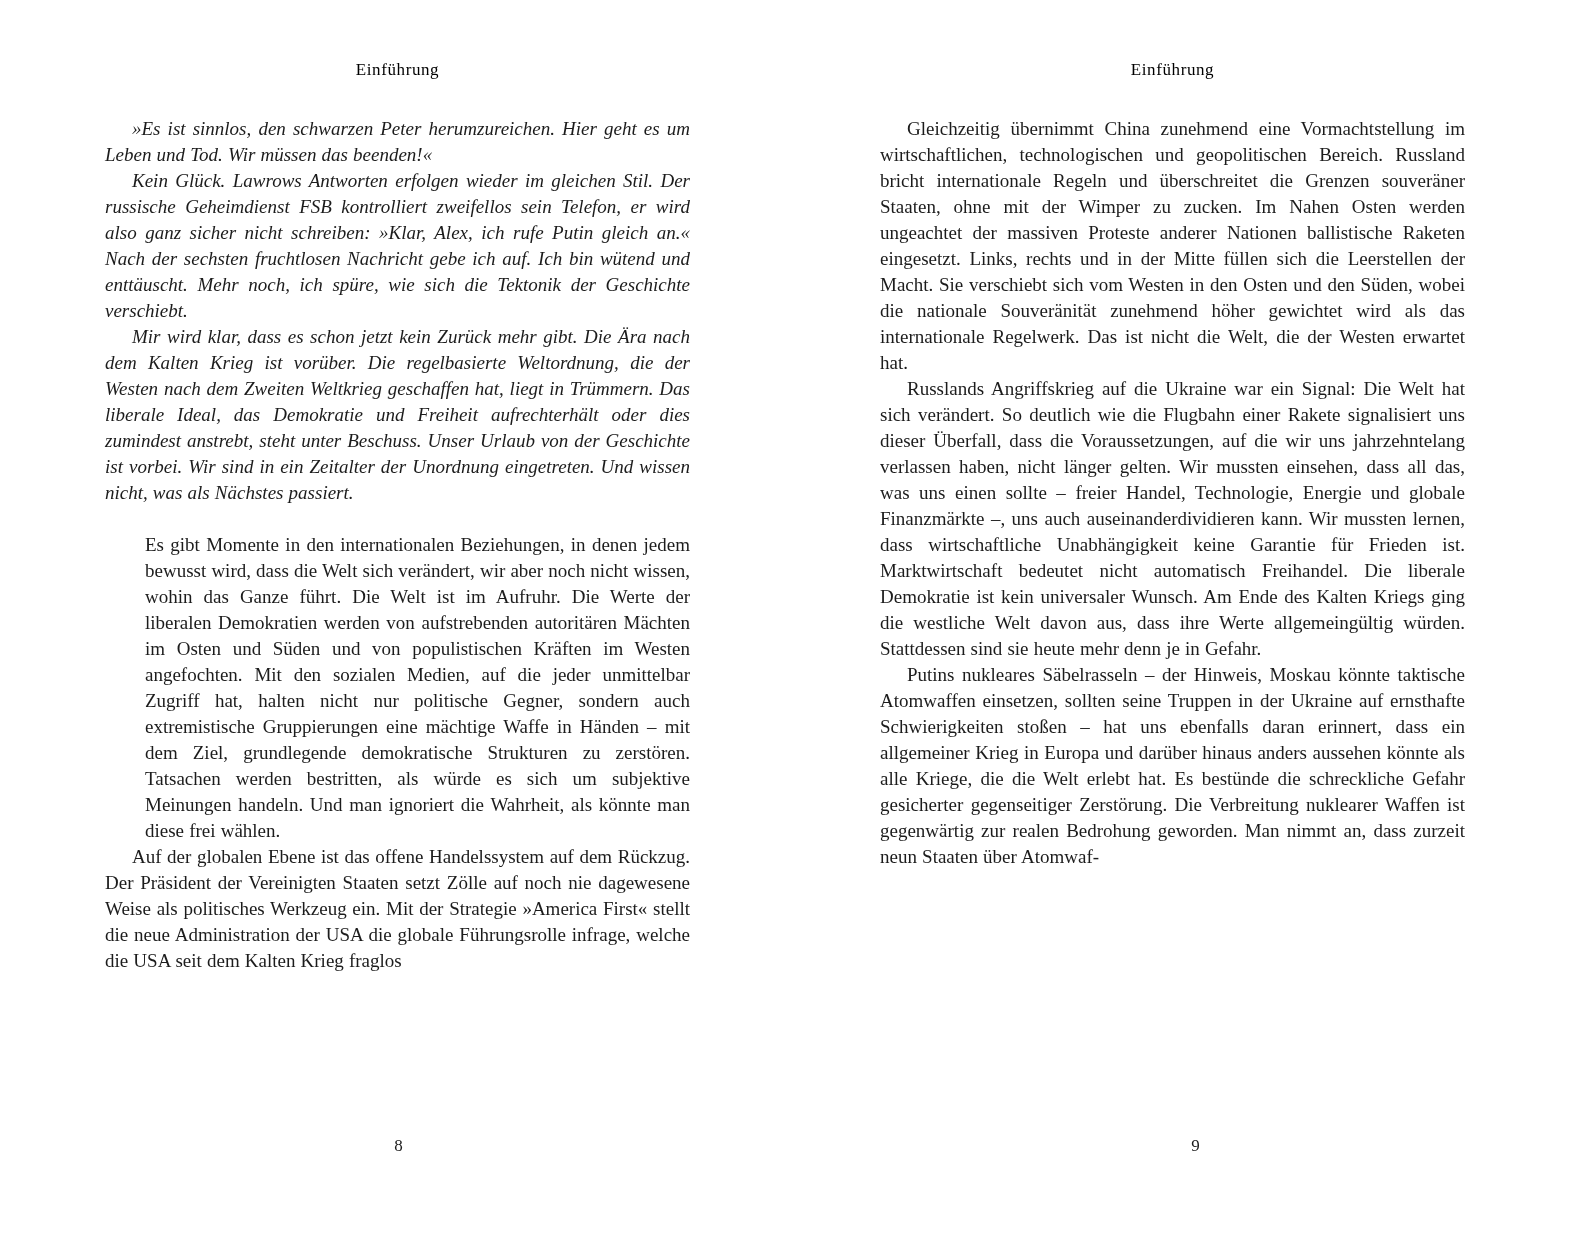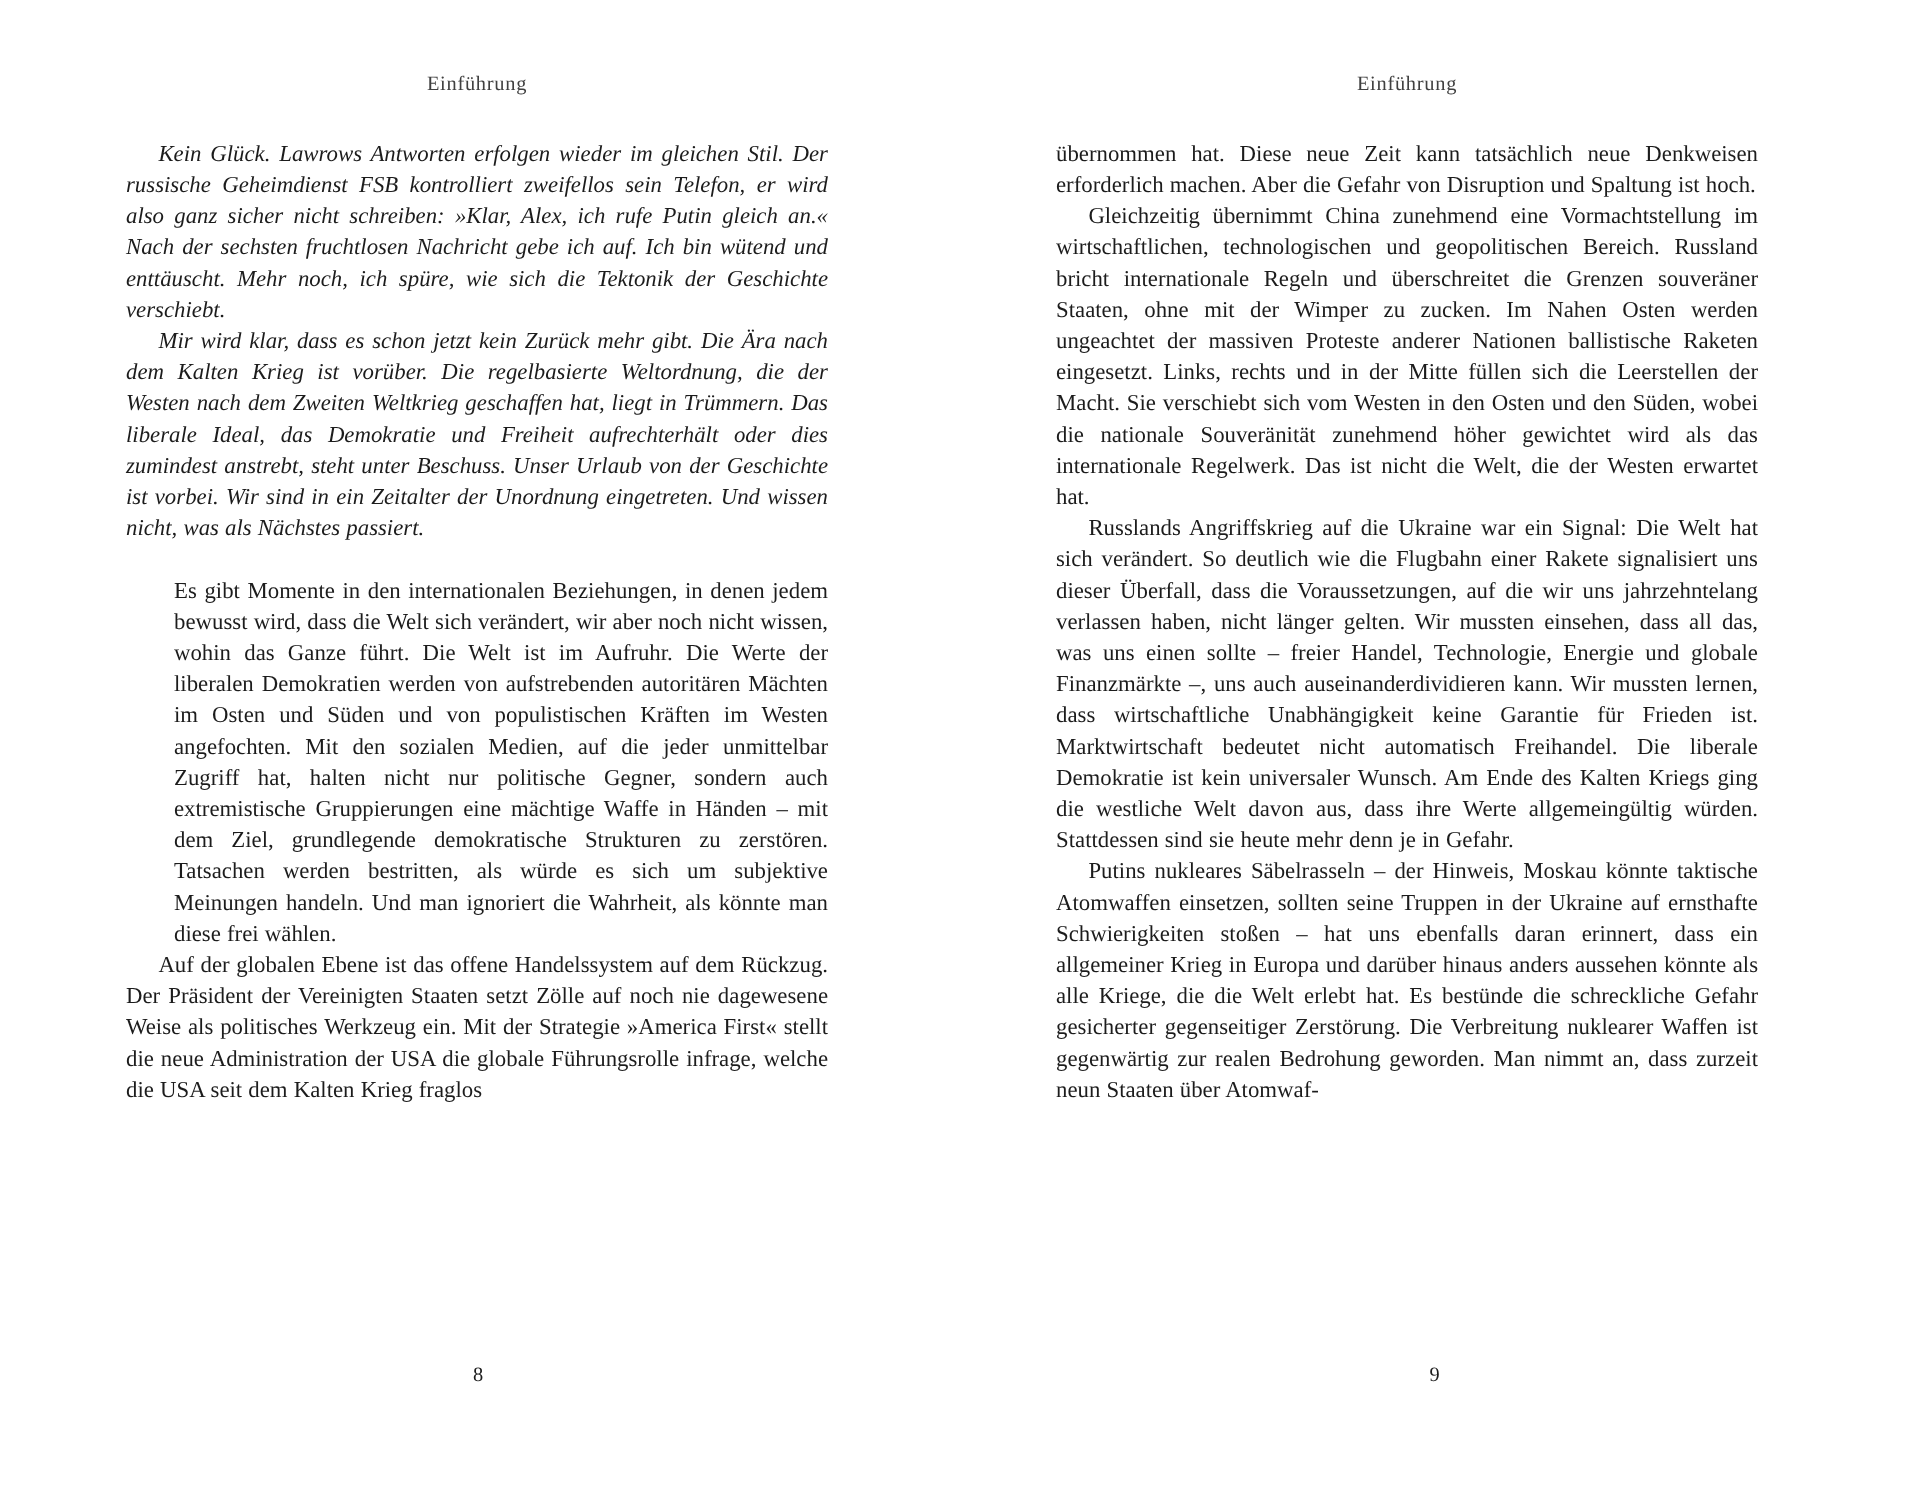--- a/index.html
+++ b/index.html
@@ -23,21 +23,21 @@
     position: relative;
     flex: 0 0 auto;
   }
   .page-left  { padding: 60px 107px 0 105px; }
   .page-right { padding: 60px 129px 0 83px; }
   .running-head {
     text-align: center;
     font-size: 17px;
     letter-spacing: 0.6px;
     margin-bottom: 36px;
-    color: #404040;
+    color: #000000;
   }
   .page-body {
     text-align: justify;
     font-size: 19px;
     line-height: 26px;
     hyphens: auto;
     -webkit-hyphens: auto;
     word-spacing: 0.02em;
   }
   p.para {
@@ -58,32 +58,32 @@
   }
 </style>
 </head>
 <body>
 
 <div class="spread">
 
   <div class="page page-left">
     <div class="running-head">Einführung</div>
     <div class="page-body" id="left-body">
+        <p class="para italic indent">»Es ist sinnlos, den schwarzen Peter herumzureichen. Hier geht es um Leben und Tod. Wir müssen das beenden!«</p>
         <p class="para italic indent">Kein Glück. Lawrows Antworten erfolgen wieder im gleichen Stil. Der russische Geheimdienst FSB kontrolliert zweifellos sein Telefon, er wird also ganz sicher nicht schreiben: »Klar, Alex, ich rufe Putin gleich an.« Nach der sechsten fruchtlosen Nachricht gebe ich auf. Ich bin wütend und enttäuscht. Mehr noch, ich spüre, wie sich die Tektonik der Geschichte verschiebt.</p>
         <p class="para italic indent">Mir wird klar, dass es schon jetzt kein Zurück mehr gibt. Die Ära nach dem Kalten Krieg ist vorüber. Die regelbasierte Weltordnung, die der Westen nach dem Zweiten Weltkrieg geschaffen hat, liegt in Trümmern. Das liberale Ideal, das Demokratie und Freiheit aufrechterhält oder dies zumindest anstrebt, steht unter Beschuss. Unser Urlaub von der Geschichte ist vorbei. Wir sind in ein Zeitalter der Unordnung eingetreten. Und wissen nicht, was als Nächstes passiert.</p>
         <p class="para space-before">Es gibt Momente in den internationalen Beziehungen, in denen jedem bewusst wird, dass die Welt sich verändert, wir aber noch nicht wissen, wohin das Ganze führt. Die Welt ist im Aufruhr. Die Werte der liberalen Demokratien werden von aufstrebenden autoritären Mächten im Osten und Süden und von populistischen Kräften im Westen angefochten. Mit den sozialen Medien, auf die jeder unmittelbar Zugriff hat, halten nicht nur politische Gegner, sondern auch extremistische Gruppierungen eine mächtige Waffe in Händen – mit dem Ziel, grundlegende demokratische Strukturen zu zerstören. Tatsachen werden bestritten, als würde es sich um subjektive Meinungen handeln. Und man ignoriert die Wahrheit, als könnte man diese frei wählen.</p>
         <p class="para indent">Auf der globalen Ebene ist das offene Handelssystem auf dem Rückzug. Der Präsident der Vereinigten Staaten setzt Zölle auf noch nie dagewesene Weise als politisches Werkzeug ein. Mit der Strategie »America First« stellt die neue Administration der USA die globale Führungsrolle infrage, welche die USA seit dem Kalten Krieg fraglos</p>
       </div>
     <div class="page-number">8</div>
   </div>
 
   <div class="page page-right">
     <div class="running-head">Einführung</div>
     <div class="page-body" id="right-body">
-        <p class="para">übernommen hat. Diese neue Zeit kann tatsächlich neue Denkweisen erforderlich machen. Aber die Gefahr von Disruption und Spaltung ist hoch.</p>
         <p class="para indent">Gleichzeitig übernimmt China zunehmend eine Vormachtstellung im wirtschaftlichen, technologischen und geopolitischen Bereich. Russland bricht internationale Regeln und überschreitet die Grenzen souveräner Staaten, ohne mit der Wimper zu zucken. Im Nahen Osten werden ungeachtet der massiven Proteste anderer Nationen ballistische Raketen eingesetzt. Links, rechts und in der Mitte füllen sich die Leerstellen der Macht. Sie verschiebt sich vom Westen in den Osten und den Süden, wobei die nationale Souveränität zunehmend höher gewichtet wird als das internationale Regelwerk. Das ist nicht die Welt, die der Westen erwartet hat.</p>
         <p class="para indent">Russlands Angriffskrieg auf die Ukraine war ein Signal: Die Welt hat sich verändert. So deutlich wie die Flugbahn einer Rakete signalisiert uns dieser Überfall, dass die Voraussetzungen, auf die wir uns jahrzehntelang verlassen haben, nicht länger gelten. Wir mussten einsehen, dass all das, was uns einen sollte – freier Handel, Technologie, Energie und globale Finanzmärkte –, uns auch auseinanderdividieren kann. Wir mussten lernen, dass wirtschaftliche Unabhängigkeit keine Garantie für Frieden ist. Marktwirtschaft bedeutet nicht automatisch Freihandel. Die liberale Demokratie ist kein universaler Wunsch. Am Ende des Kalten Kriegs ging die westliche Welt davon aus, dass ihre Werte allgemeingültig würden. Stattdessen sind sie heute mehr denn je in Gefahr.</p>
         <p class="para indent">Putins nukleares Säbelrasseln – der Hinweis, Moskau könnte taktische Atomwaffen einsetzen, sollten seine Truppen in der Ukraine auf ernsthafte Schwierigkeiten stoßen – hat uns ebenfalls daran erinnert, dass ein allgemeiner Krieg in Europa und darüber hinaus anders aussehen könnte als alle Kriege, die die Welt erlebt hat. Es bestünde die schreckliche Gefahr gesicherter gegenseitiger Zerstörung. Die Verbreitung nuklearer Waffen ist gegenwärtig zur realen Bedrohung geworden. Man nimmt an, dass zurzeit neun Staaten über Atomwaf-</p>
       </div>
     <div class="page-number">9</div>
   </div>
 
 </div>
 
 </body></html>

